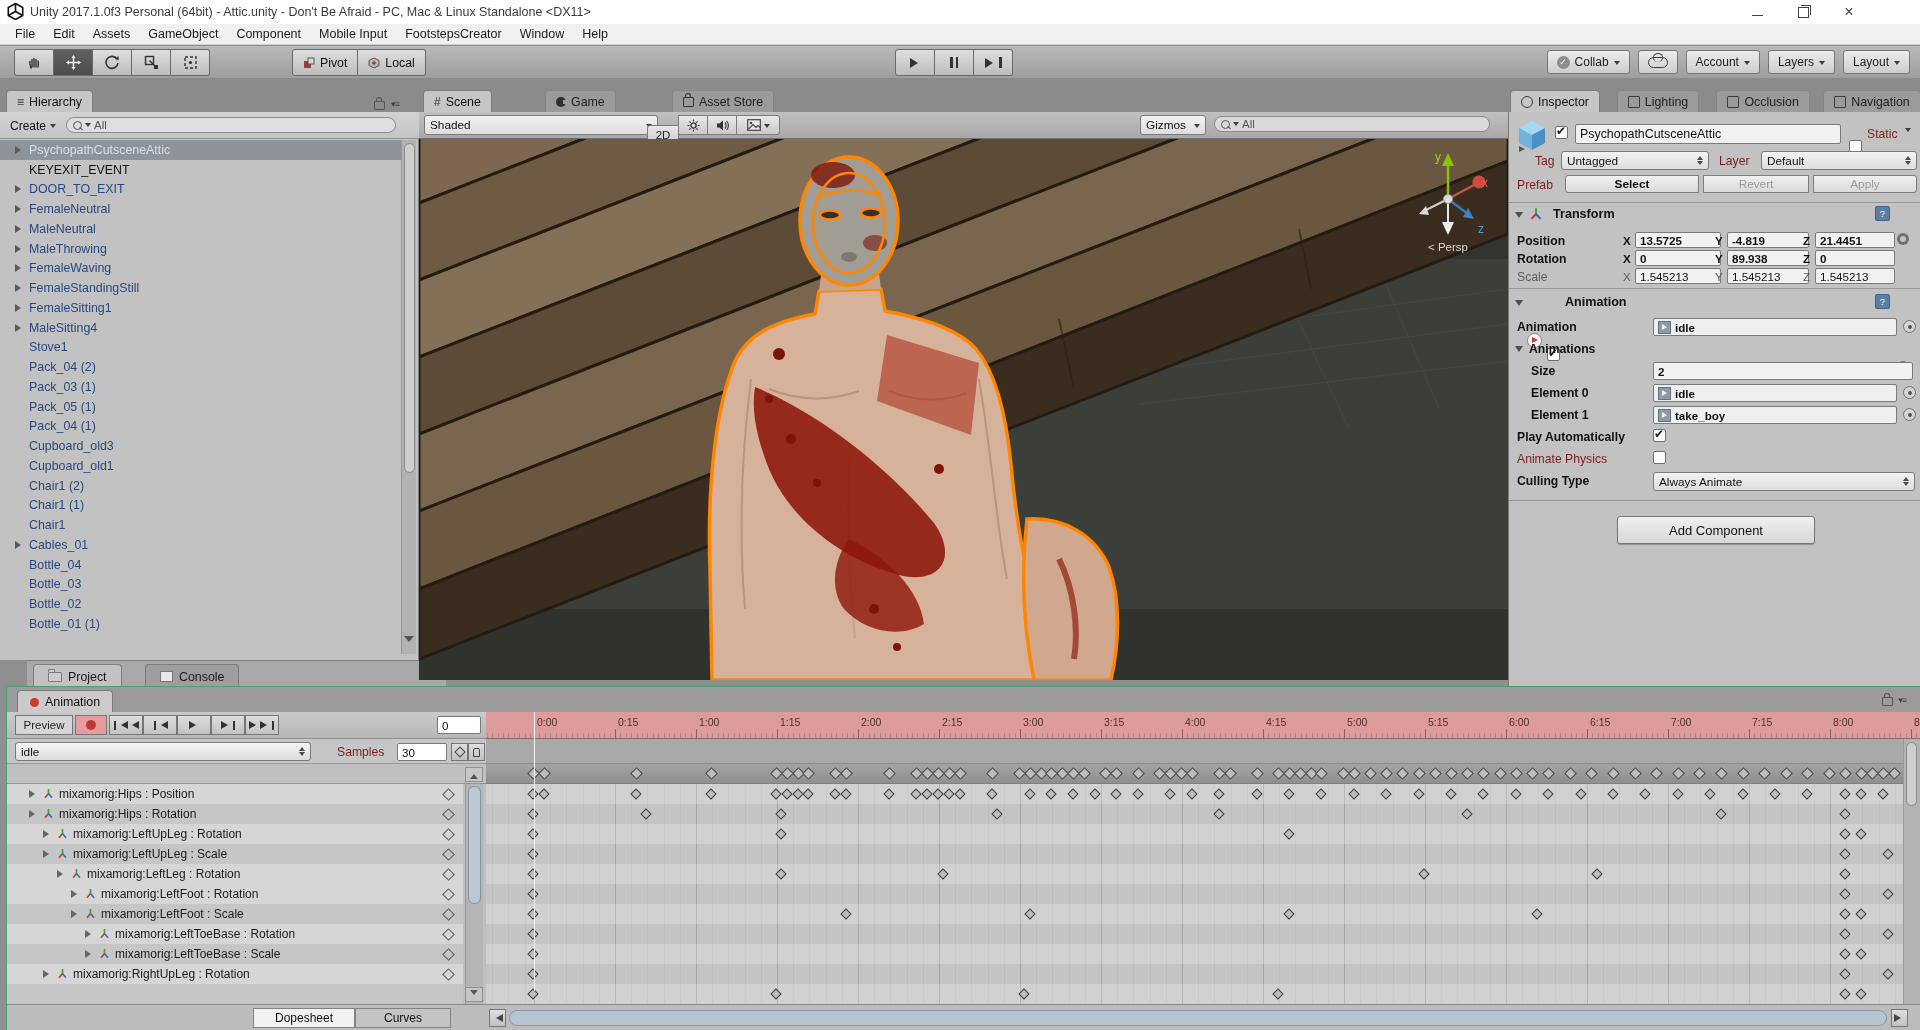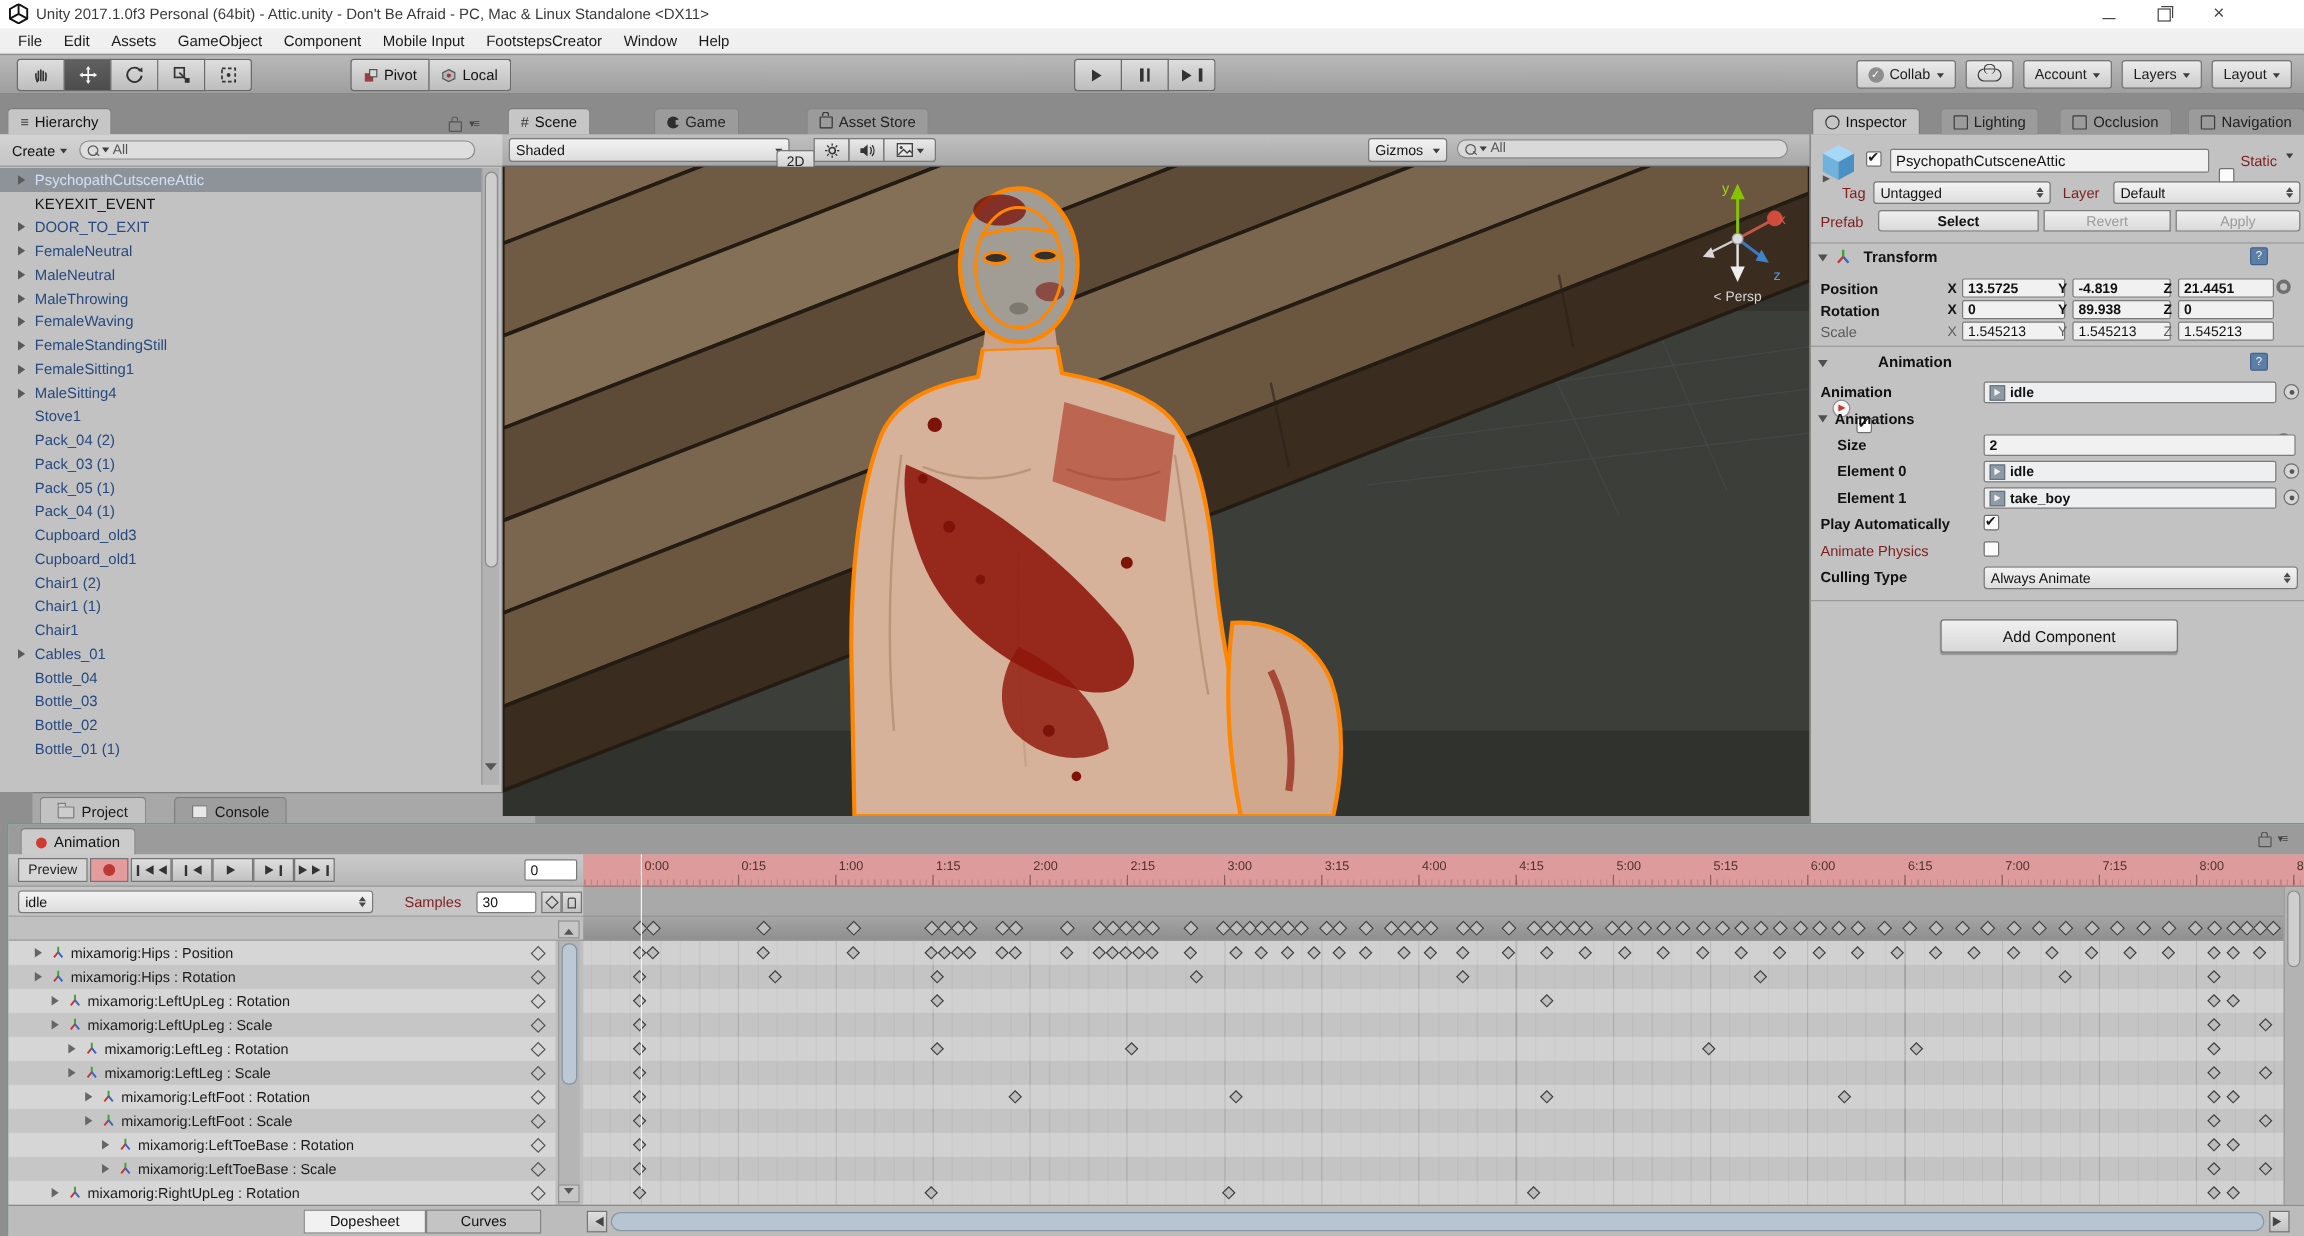--- a/index.html
+++ b/index.html
@@ -923,30 +923,20 @@
         <div class="trow alt" style="padding-left: 50px;">
           <span class="fold-closed" style="border-left-color: rgb(102, 102, 102); margin-right: 3px;"></span>
           <span class="axicon" style="margin: 0px 4px 0px 1px;"><svg width="11" height="11" viewBox="0 0 11 11">
               <path d="M5.5 5.5V1" stroke="#3aa52c" stroke-width="1.6"></path>
               <path d="M5.5 5.5L2 9.8" stroke="#c3392e" stroke-width="1.6"></path>
               <path d="M5.5 5.5L9 9.8" stroke="#3465c8" stroke-width="1.6"></path>
             </svg></span>
           <span>mixamorig:LeftLeg : Rotation</span>
           <span class="addkey"></span>
         </div>
-        <div class="trow" style="padding-left: 50px;">
-          <span class="fold-closed" style="border-left-color: rgb(102, 102, 102); margin-right: 3px;"></span>
-          <span class="axicon" style="margin: 0px 4px 0px 1px;"><svg width="11" height="11" viewBox="0 0 11 11">
-              <path d="M5.5 5.5V1" stroke="#3aa52c" stroke-width="1.6"></path>
-              <path d="M5.5 5.5L2 9.8" stroke="#c3392e" stroke-width="1.6"></path>
-              <path d="M5.5 5.5L9 9.8" stroke="#3465c8" stroke-width="1.6"></path>
-            </svg></span>
-          <span>mixamorig:LeftLeg : Scale</span>
-          <span class="addkey"></span>
-        </div>
         <div class="trow alt" style="padding-left: 64px;">
           <span class="fold-closed" style="border-left-color: rgb(102, 102, 102); margin-right: 3px;"></span>
           <span class="axicon" style="margin: 0px 4px 0px 1px;"><svg width="11" height="11" viewBox="0 0 11 11">
               <path d="M5.5 5.5V1" stroke="#3aa52c" stroke-width="1.6"></path>
               <path d="M5.5 5.5L2 9.8" stroke="#c3392e" stroke-width="1.6"></path>
               <path d="M5.5 5.5L9 9.8" stroke="#3465c8" stroke-width="1.6"></path>
             </svg></span>
           <span>mixamorig:LeftFoot : Rotation</span>
           <span class="addkey"></span>
         </div>

